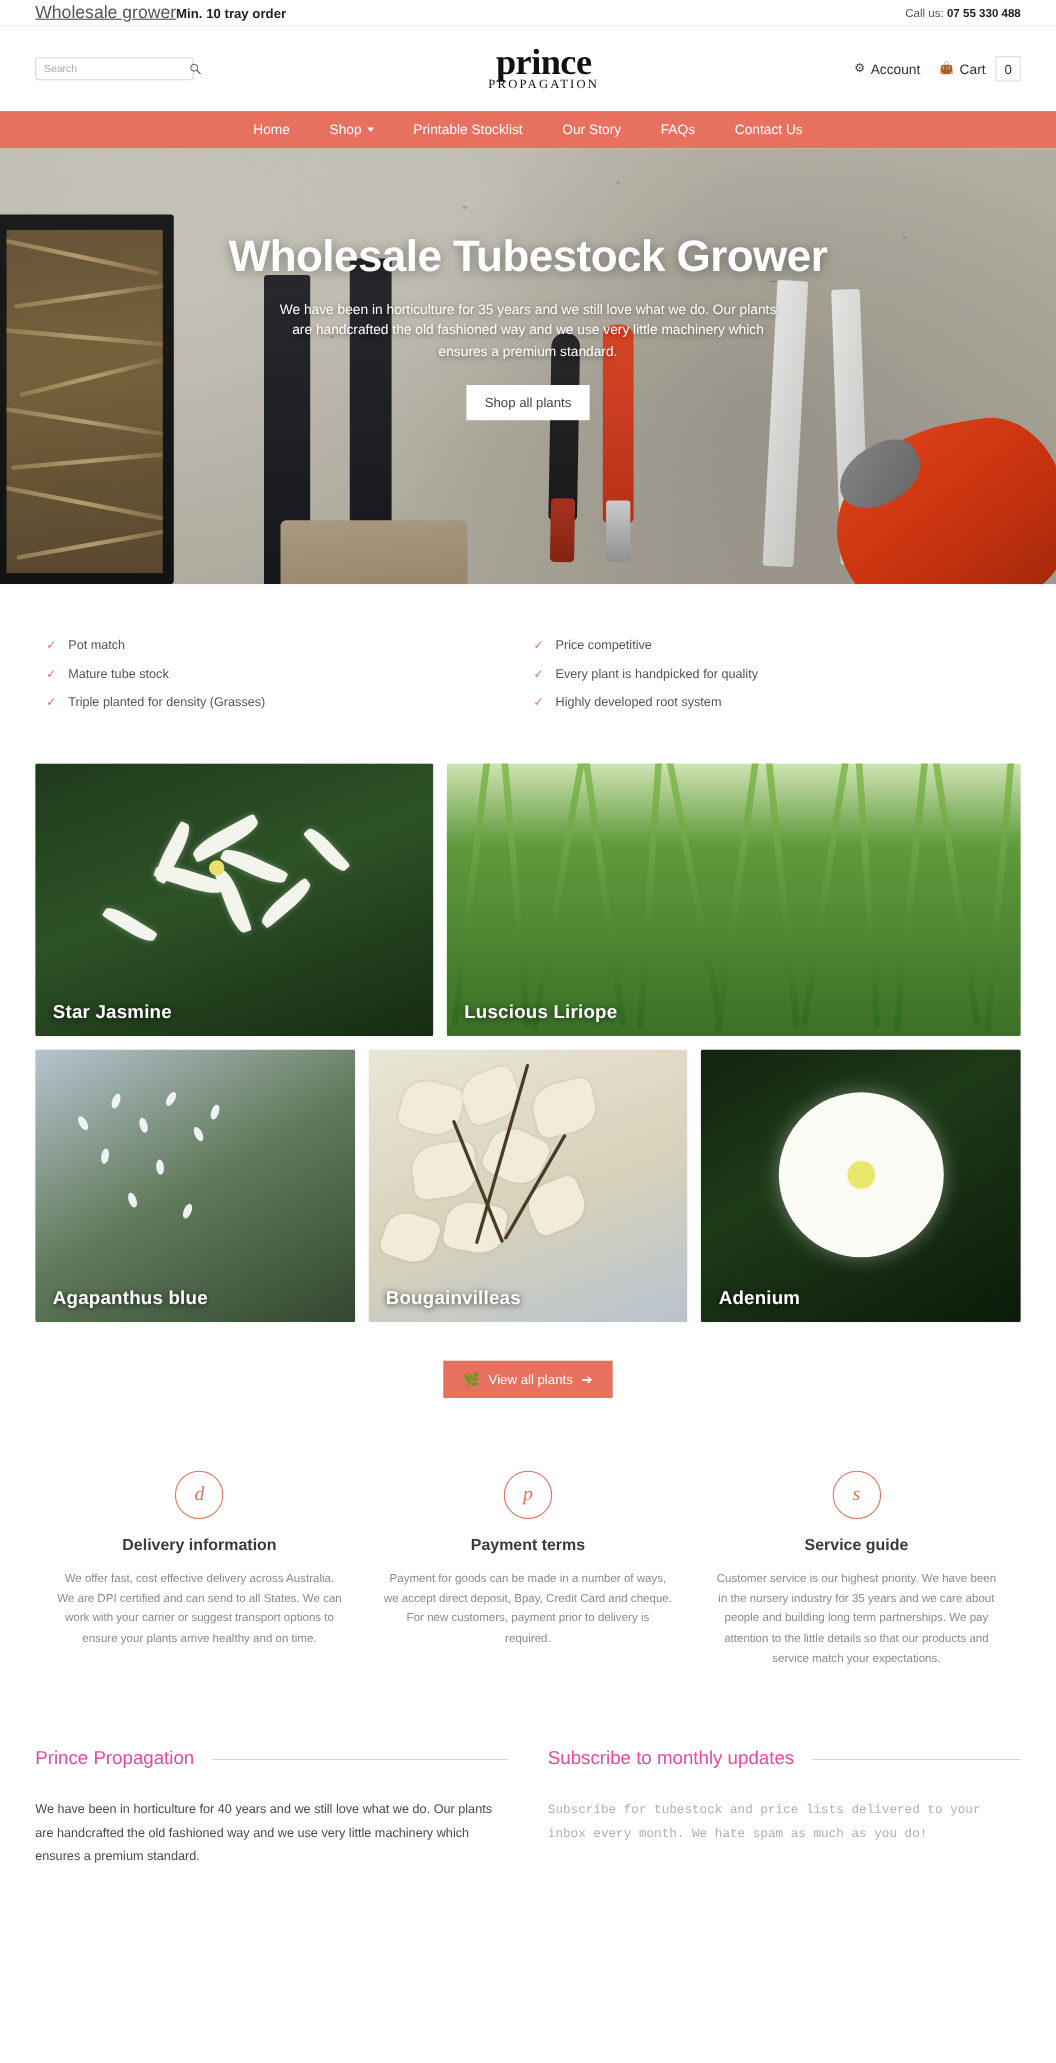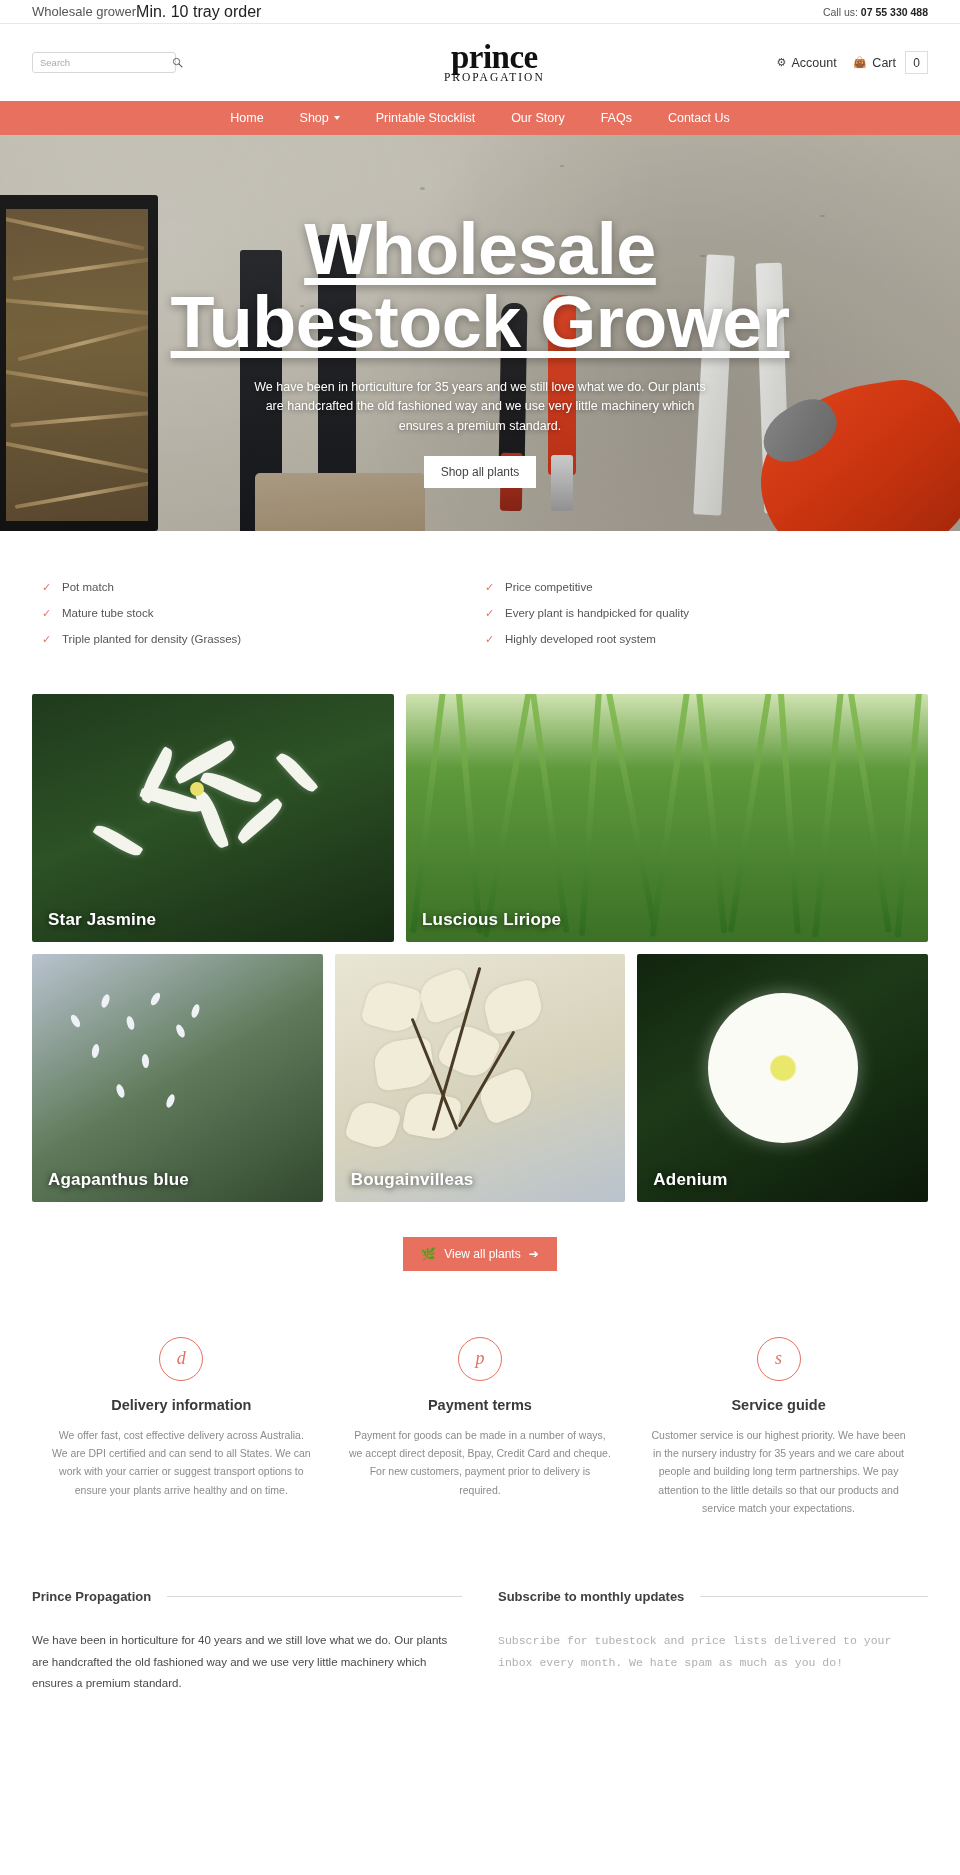--- a/index.html
+++ b/index.html
@@ -18,22 +18,22 @@
     border-bottom:1px solid #e8e8e8;
     display:flex;
     align-items:center;
     justify-content:space-between;
     padding:0 32px;
     font-size:10.5px;
     color:#555;
     background:#fff;
   }
   .topbar-left { display:flex; align-items:center; }
-  .topbar-left .tb-normal { font-size:13px; color:#555; }
-  .topbar-left .tb-bold { font-weight:normal; font-size:16px; color:#222; }
+  .topbar-left .tb-normal { font-size:16px; color:#555;text-decoration:underline; }
+  .topbar-left .tb-bold { font-weight:bold; font-size:12px; color:#222; }
   .topbar-right { font-size:10.5px; color:#555; }
   .topbar-right b { font-weight:bold; color:#222; }
 
   
   .header {
     height:77px;
     display:flex;
     align-items:center;
     justify-content:space-between;
     padding:0 32px;
@@ -200,28 +200,27 @@
   }
   .hero-shade { position:absolute; inset:0; background:rgba(0,0,0,.06); }
 
   .hero-content {
     position:relative;
     text-align:center;
     padding-top:78px;
     color:#fff;
   }
   .hero-title {
-    font-size:72px;
+    font-size:40px;
     font-weight:bold;
     line-height:1.02;
     letter-spacing:-0.5px;
     text-shadow:0 2px 10px rgba(0,0,0,.35);
     max-width:640px;
     margin:0 auto;
-    text-decoration:underline;
   }
   .hero-sub {
     margin:18px auto 0;
     width:452px;
     font-size:12.5px;
     line-height:1.55;
     text-shadow:0 1px 5px rgba(0,0,0,.45);
   }
   .hero-btn {
     display:inline-block;
@@ -322,21 +321,21 @@
     color:#e8705f; font-family:"Liberation Serif", serif;
     font-style:italic; font-size:18px;
   }
   .info-title { font-size:14.5px; font-weight:bold; color:#3a3a3a; margin-bottom:13px; }
   .info-body { font-size:10.5px; line-height:1.75; color:#8b8b8b; }
 
   
   .footer { display:flex; padding:0 32px; gap:36px; }
   .f-col { width:50%; }
   .f-head { display:flex; align-items:center; gap:16px; margin-bottom:26px; }
-  .f-title { font-size:13px; font-weight:bold; color:#404040; white-space:nowrap; }
+  .f-title { font-size:17px; font-weight:normal; color:#ec4899; white-space:nowrap; }
   .f-rule { flex:1; height:1px; background:#d9d9d9; }
   .f-body { font-size:11.5px; line-height:1.85; color:#4a4a4a; }
   .f-body.muted { color:#b0b0b0;font-family:Liberation Mono, monospace; }
 </style>
 </head>
 <body>
 
 <div class="page">
 
   <div class="topbar">

